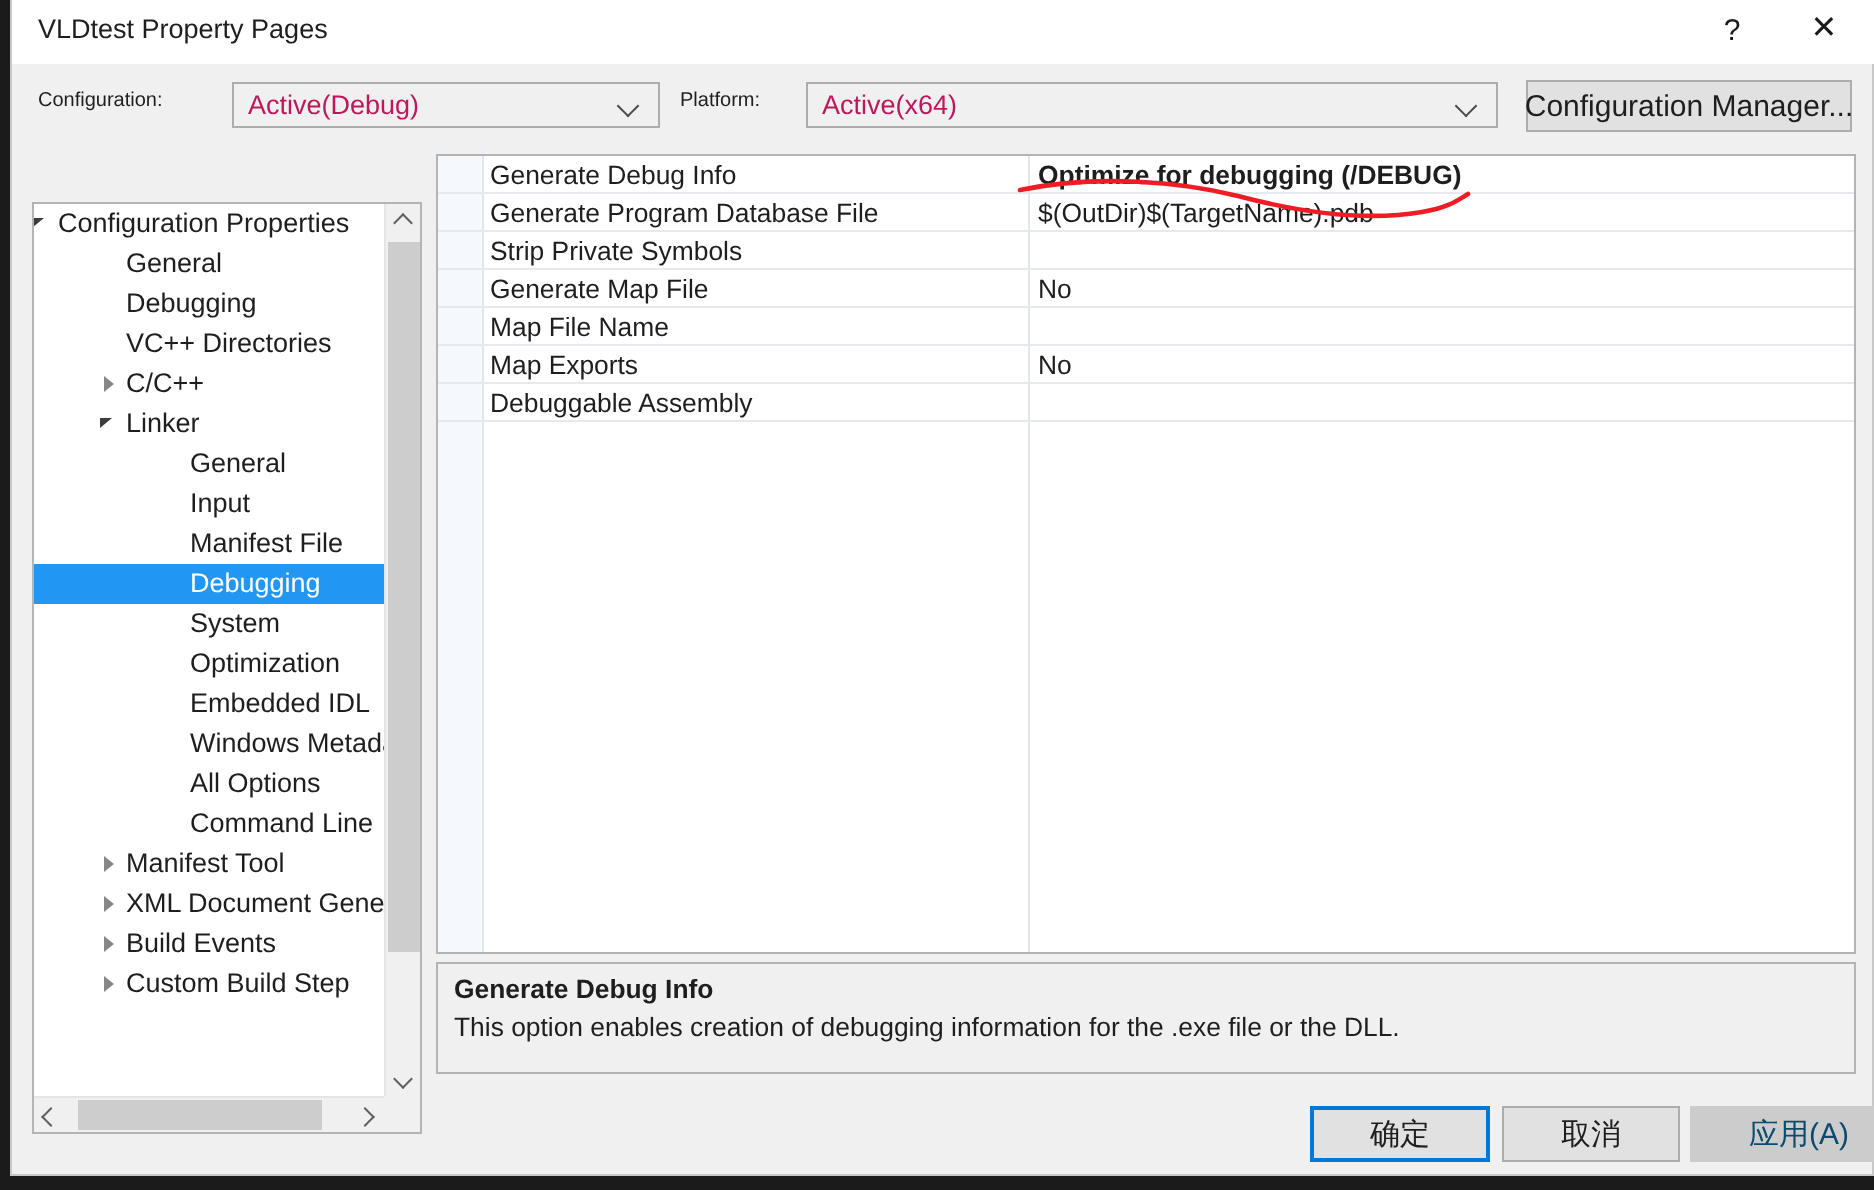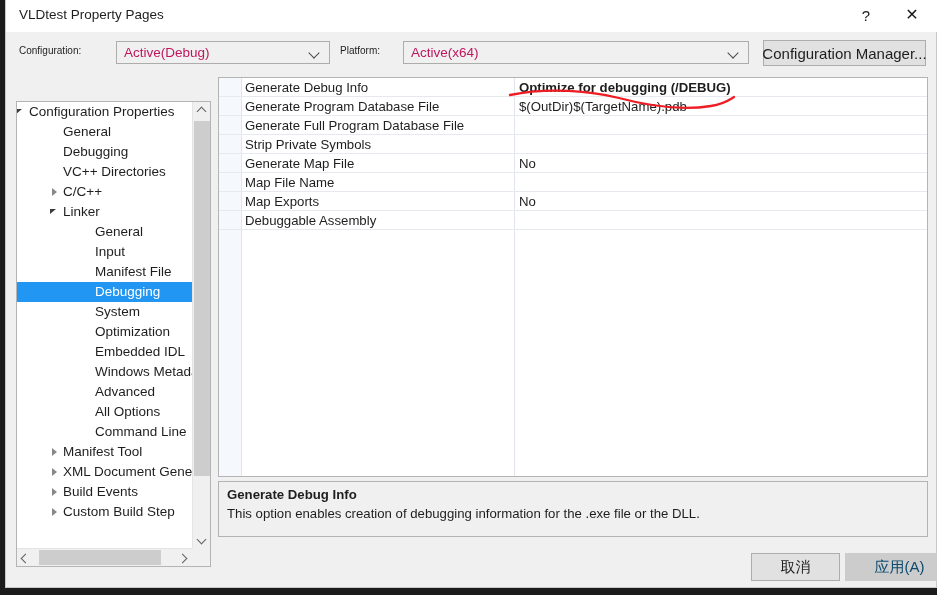--- a/index.html
+++ b/index.html
@@ -335,23 +335,20 @@
           <div class="tree-item">
             <span class="tree-label" style="left: 78px;">Optimization</span>
           </div>
           <div class="tree-item">
             <span class="tree-label" style="left: 78px;">Embedded IDL</span>
           </div>
           <div class="tree-item">
             <span class="tree-label" style="left: 78px;">Windows Metadata</span>
           </div>
           <div class="tree-item">
-            <span class="tree-label" style="left: 78px;">Advanced</span>
-          </div>
-          <div class="tree-item">
             <span class="tree-label" style="left: 78px;">All Options</span>
           </div>
           <div class="tree-item">
             <span class="tree-label" style="left: 78px;">Command Line</span>
           </div>
           <div class="tree-item">
             <span class="tw-arrow collapsed" style="left: 32px;"></span>
             <span class="tree-label" style="left: 46px;">Manifest Tool</span>
           </div>
           <div class="tree-item">
@@ -396,24 +393,20 @@
       <div class="grid-rows" id="grid-rows">
           <div class="grid-row">
             <span class="grid-name">Generate Debug Info</span>
             <span class="grid-value bold">Optimize for debugging (/DEBUG)</span>
           </div>
           <div class="grid-row">
             <span class="grid-name">Generate Program Database File</span>
             <span class="grid-value">$(OutDir)$(TargetName).pdb</span>
           </div>
           <div class="grid-row">
-            <span class="grid-name">Generate Full Program Database File</span>
-            <span class="grid-value"></span>
-          </div>
-          <div class="grid-row">
             <span class="grid-name">Strip Private Symbols</span>
             <span class="grid-value"></span>
           </div>
           <div class="grid-row">
             <span class="grid-name">Generate Map File</span>
             <span class="grid-value">No</span>
           </div>
           <div class="grid-row">
             <span class="grid-name">Map File Name</span>
             <span class="grid-value"></span>
@@ -431,17 +424,18 @@
       <svg class="annot" viewBox="0 0 710 400">
         <path id="annot-path" d="M 291 17 C 330 9, 372 13, 400 20 C 430 28, 462 33, 492 28 C 505 26, 510 22, 515 19" fill="none" stroke-width="2.3" stroke-linecap="round" stroke="#ee1c24"></path>
       </svg>
     </div>
 
     <div class="desc-panel">
       <div class="desc-title">Generate Debug Info</div>
       <div class="desc-body">This option enables creation of debugging information for the .exe file or the DLL.</div>
     </div>
 
+    <button class="btn btn-ok" style="border-color: rgb(0, 120, 215);">确定</button>
     <button class="btn btn-cancel">取消</button>
     <button class="btn btn-apply">应用(A)</button>
 
   </div>
 </div>
 
 </body></html>

